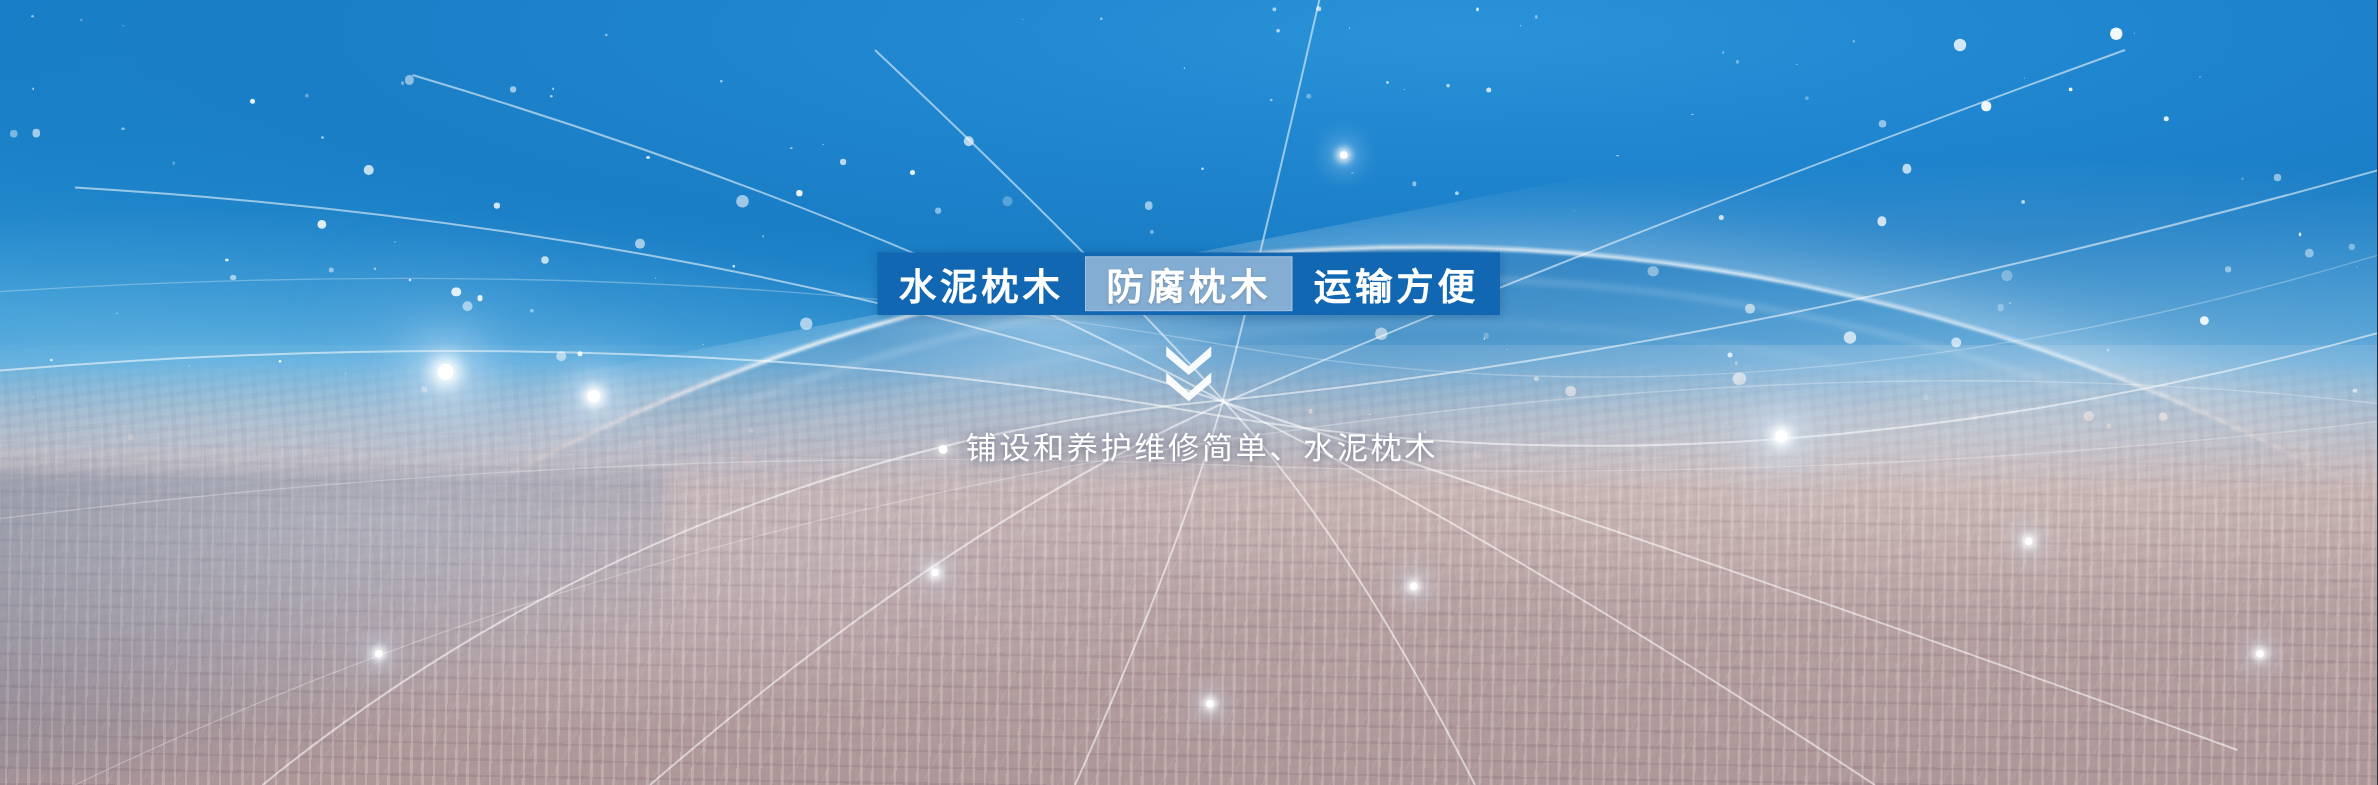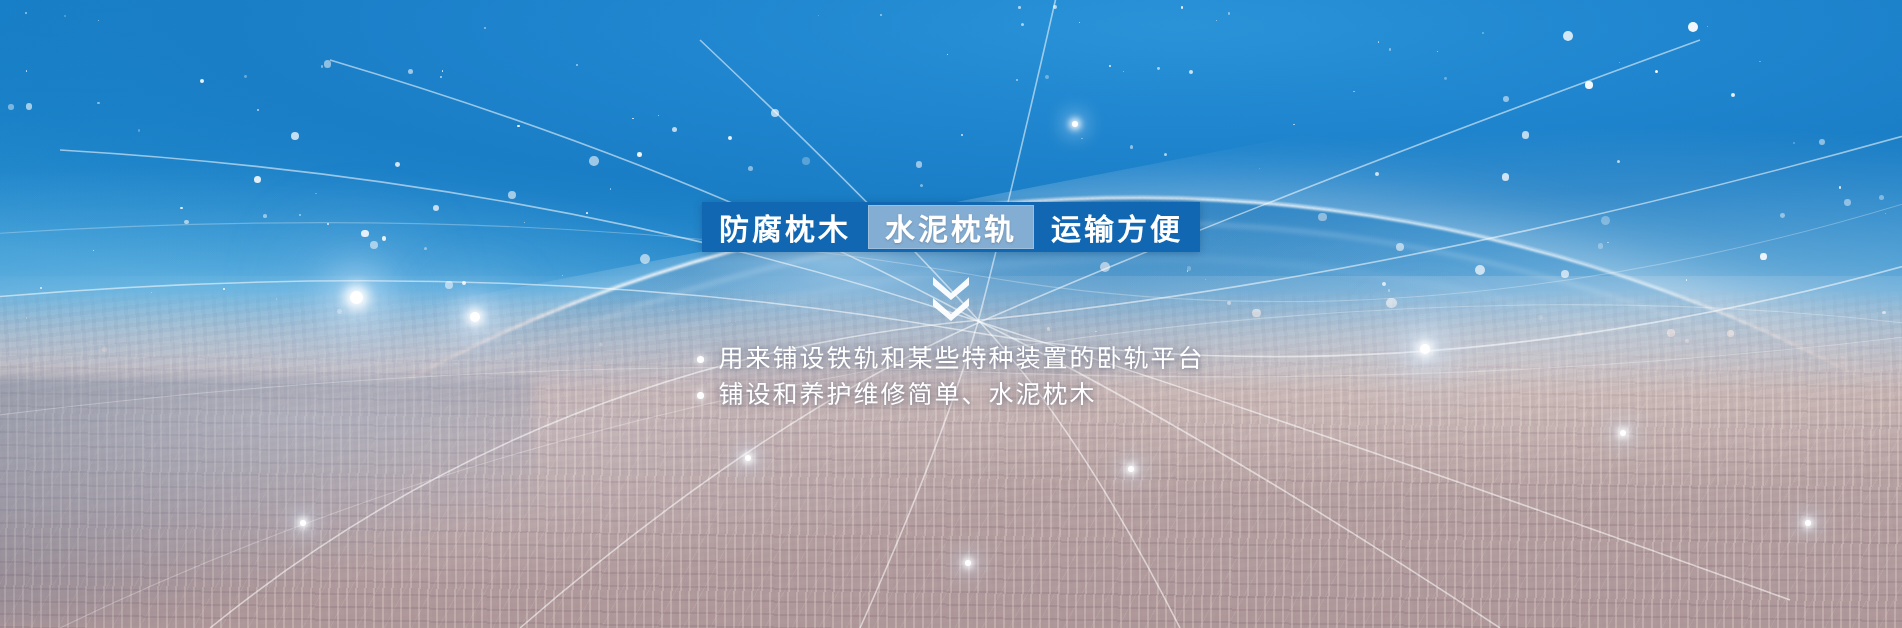--- a/index.html
+++ b/index.html
@@ -532,39 +532,35 @@
   <div class="node sm" style="left:745px;top:455px;"></div>
   <div class="node sm" style="left:1128px;top:466px;"></div>
   <div class="node sm" style="left:965px;top:560px;"></div>
   <div class="node sm" style="left:300px;top:520px;"></div>
   <div class="node sm" style="left:1805px;top:520px;"></div>
 
   <div class="content">
 
 
     <div class="badges">
-      <div class="badge">防腐枕木</div>
-      <div class="badge frosted">水泥枕轨</div>
+      <div class="badge">水泥枕木</div>
+      <div class="badge frosted">防腐枕木</div>
       <div class="badge">运输方便</div>
     </div>
 
     <div class="chevrons">
       <svg class="chev" width="44" height="26" viewBox="0 0 44 26" aria-hidden="true">
         <path d="M4 3 L22 19 L40 3 L40 11 L22 26 L4 11 Z" fill="#ffffff" opacity=".95"></path>
       </svg>
       <svg class="chev" width="44" height="26" viewBox="0 0 44 26" aria-hidden="true">
         <path d="M4 3 L22 19 L40 3 L40 11 L22 26 L4 11 Z" fill="#ffffff" opacity=".95"></path>
       </svg>
     </div>
 
     <div class="bullets">
       <div class="bullet">
         <span class="dot"></span>
-        <span>用来铺设铁轨和某些特种装置的卧轨平台</span>
-      </div>
-      <div class="bullet">
-        <span class="dot"></span>
         <span>铺设和养护维修简单、水泥枕木</span>
       </div>
     </div>
 
   </div>
 </div>
 
 </body></html>

